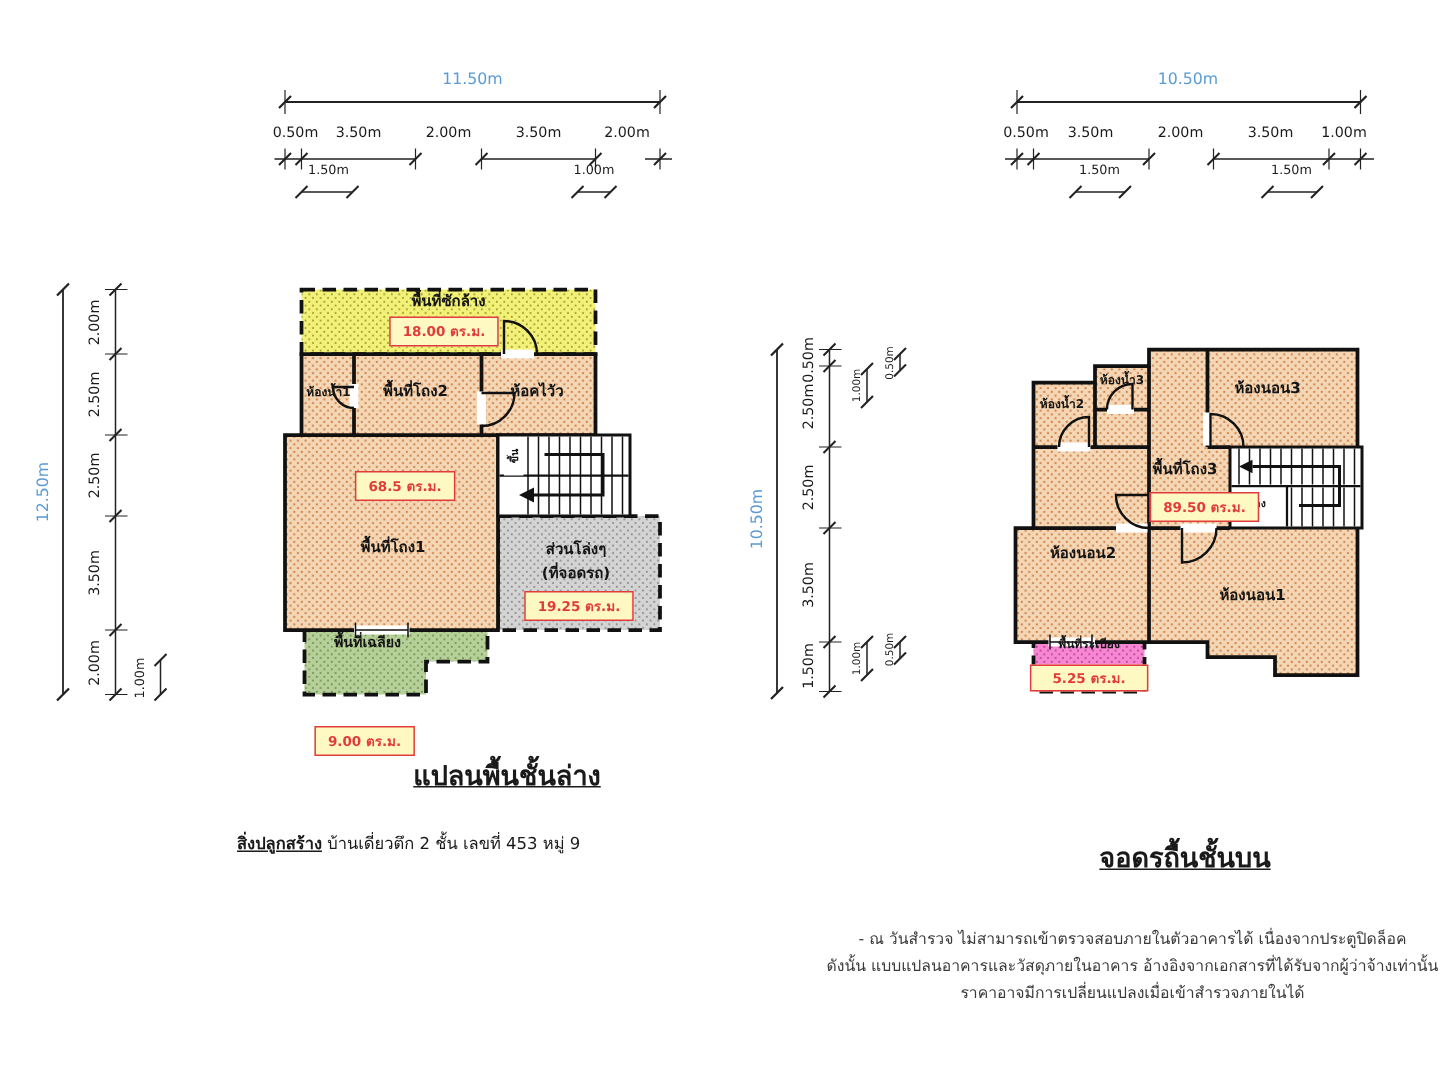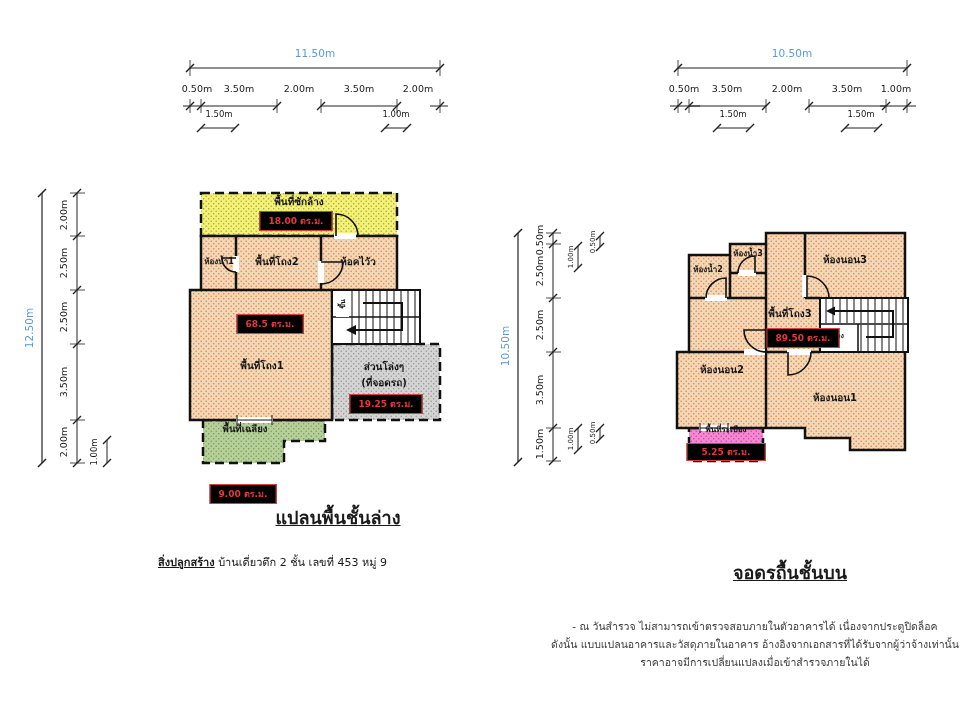--- a/index.html
+++ b/index.html
@@ -8,21 +8,21 @@
   #plan-svg{position:absolute;left:0;top:0;z-index:1;}
   .t{position:absolute;z-index:2;white-space:nowrap;color:#1a1a1a;line-height:1.1;}
   .ctr{transform:translateX(-50%);}
   .cc{transform:translate(-50%,-50%);}
   .rot{transform:translate(-50%,-50%) rotate(-90deg);}
   .dim{font-size:9.5px;color:#1a1a1a;}
   .dimsm{font-size:7px;color:#1a1a1a;}
   .dimblue{font-size:10.5px;color:#5b9bd5;}
   .rlb{font-size:10px;font-weight:bold;color:#151515;}
   .rlbsm{font-size:8px;font-weight:bold;color:#151515;}
-  .abox{position:absolute;z-index:3;background:#000000;border:1.5px solid #e23b3b;color:#e23b3b;
+  .abox{position:absolute;z-index:3;background:#fef9c3;border:1.5px solid #e23b3b;color:#e23b3b;
         font-size:9px;font-weight:bold;padding:2px 8px;white-space:nowrap;transform:translateX(-50%);}
   .cap{font-size:18px;font-weight:bold;text-decoration:underline;}
   .bld{font-size:11px;color:#1a1a1a;}
   .bld .u{text-decoration:underline;font-weight:bold;}
   .noteL{font-size:11px;color:#1d1dcf;line-height:1.55;}
   .noteL .u{text-decoration:underline;}
   .noteR{font-size:10.5px;color:#3a3a3a;line-height:1.7;text-align:center;width:420px;}
   .stairlbl{font-size:7px;font-weight:bold;color:#151515;}
 </style>
 </head>

